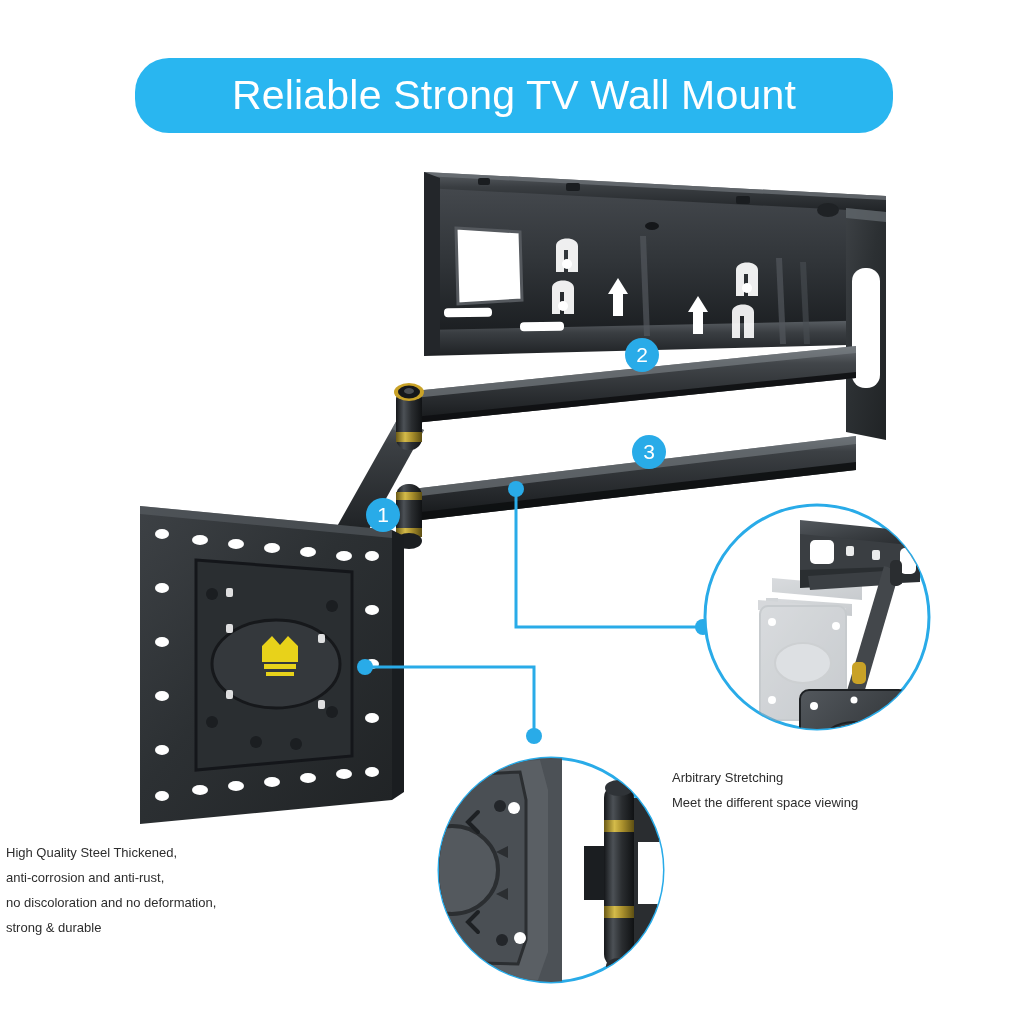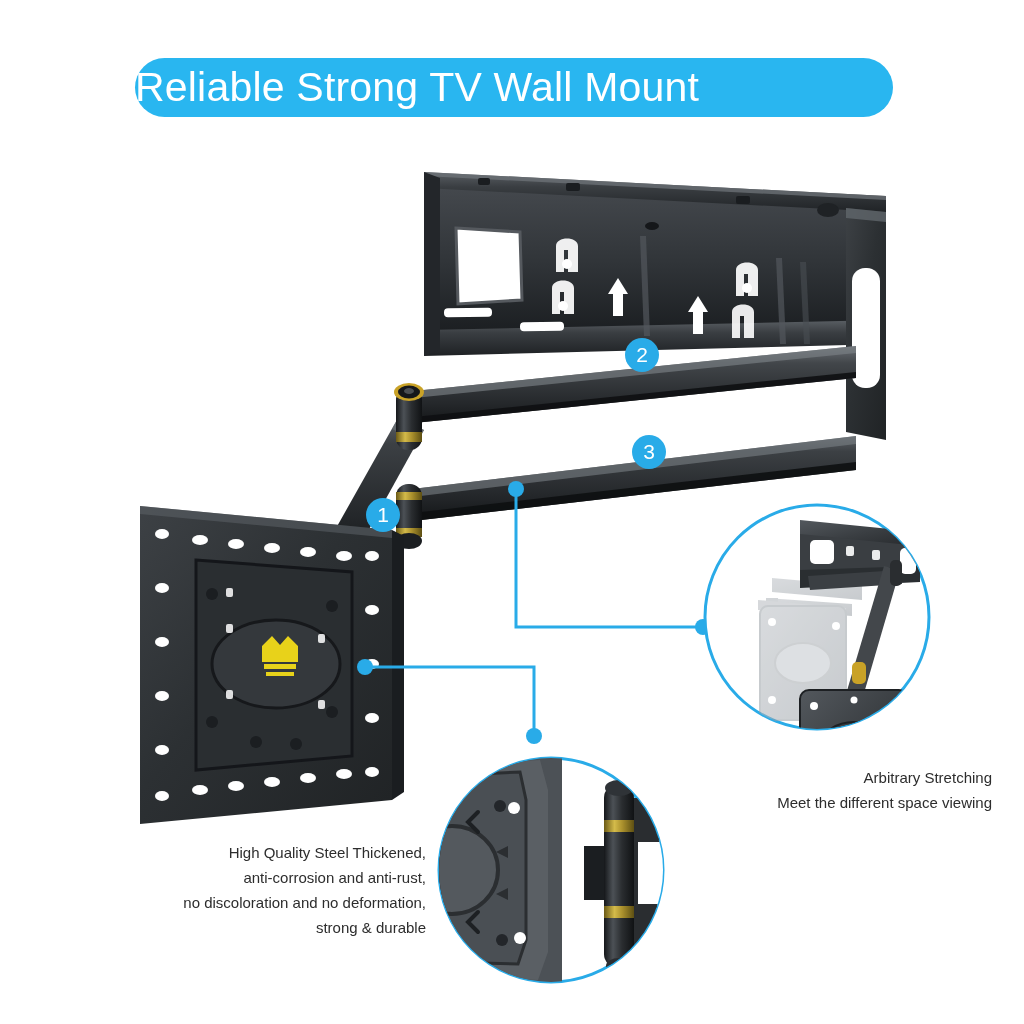--- a/index.html
+++ b/index.html
@@ -15,26 +15,26 @@
     font-family: "Liberation Sans", sans-serif;
     color: #2b2b2b;
   }
 
   
   #title-banner {
     position: absolute;
     left: 135px;
     top: 58px;
     width: 758px;
-    height: 59px;
+    height: 75px;
     background: #29b6f0;
     border-radius: 34px;
     display: flex;
     align-items: center;
-    justify-content: flex-start;
+    justify-content: center;
   }
   #title-text {
     color: #ffffff;
     font-size: 41px;
     font-weight: 400;
     letter-spacing: 0.2px;
     white-space: nowrap;
     line-height: 1;
   }
 
@@ -63,22 +63,22 @@
     text-align: center;
     font-weight: 400;
   }
   #badge-1 { left: 366px; top: 498px; }
   #badge-2 { left: 625px; top: 338px; }
   #badge-3 { left: 632px; top: 435px; }
 
   
   .caption {
     position: absolute;
-    text-align: right;
-    font-size: 15px;
+    text-align: left;
+    font-size: 13px;
     line-height: 25px;
     color: #2d2d2d;
     white-space: pre-line;
   }
   #caption-left {
     left: 6px;
     top: 840px;
     width: 420px;
   }
   #caption-right {

